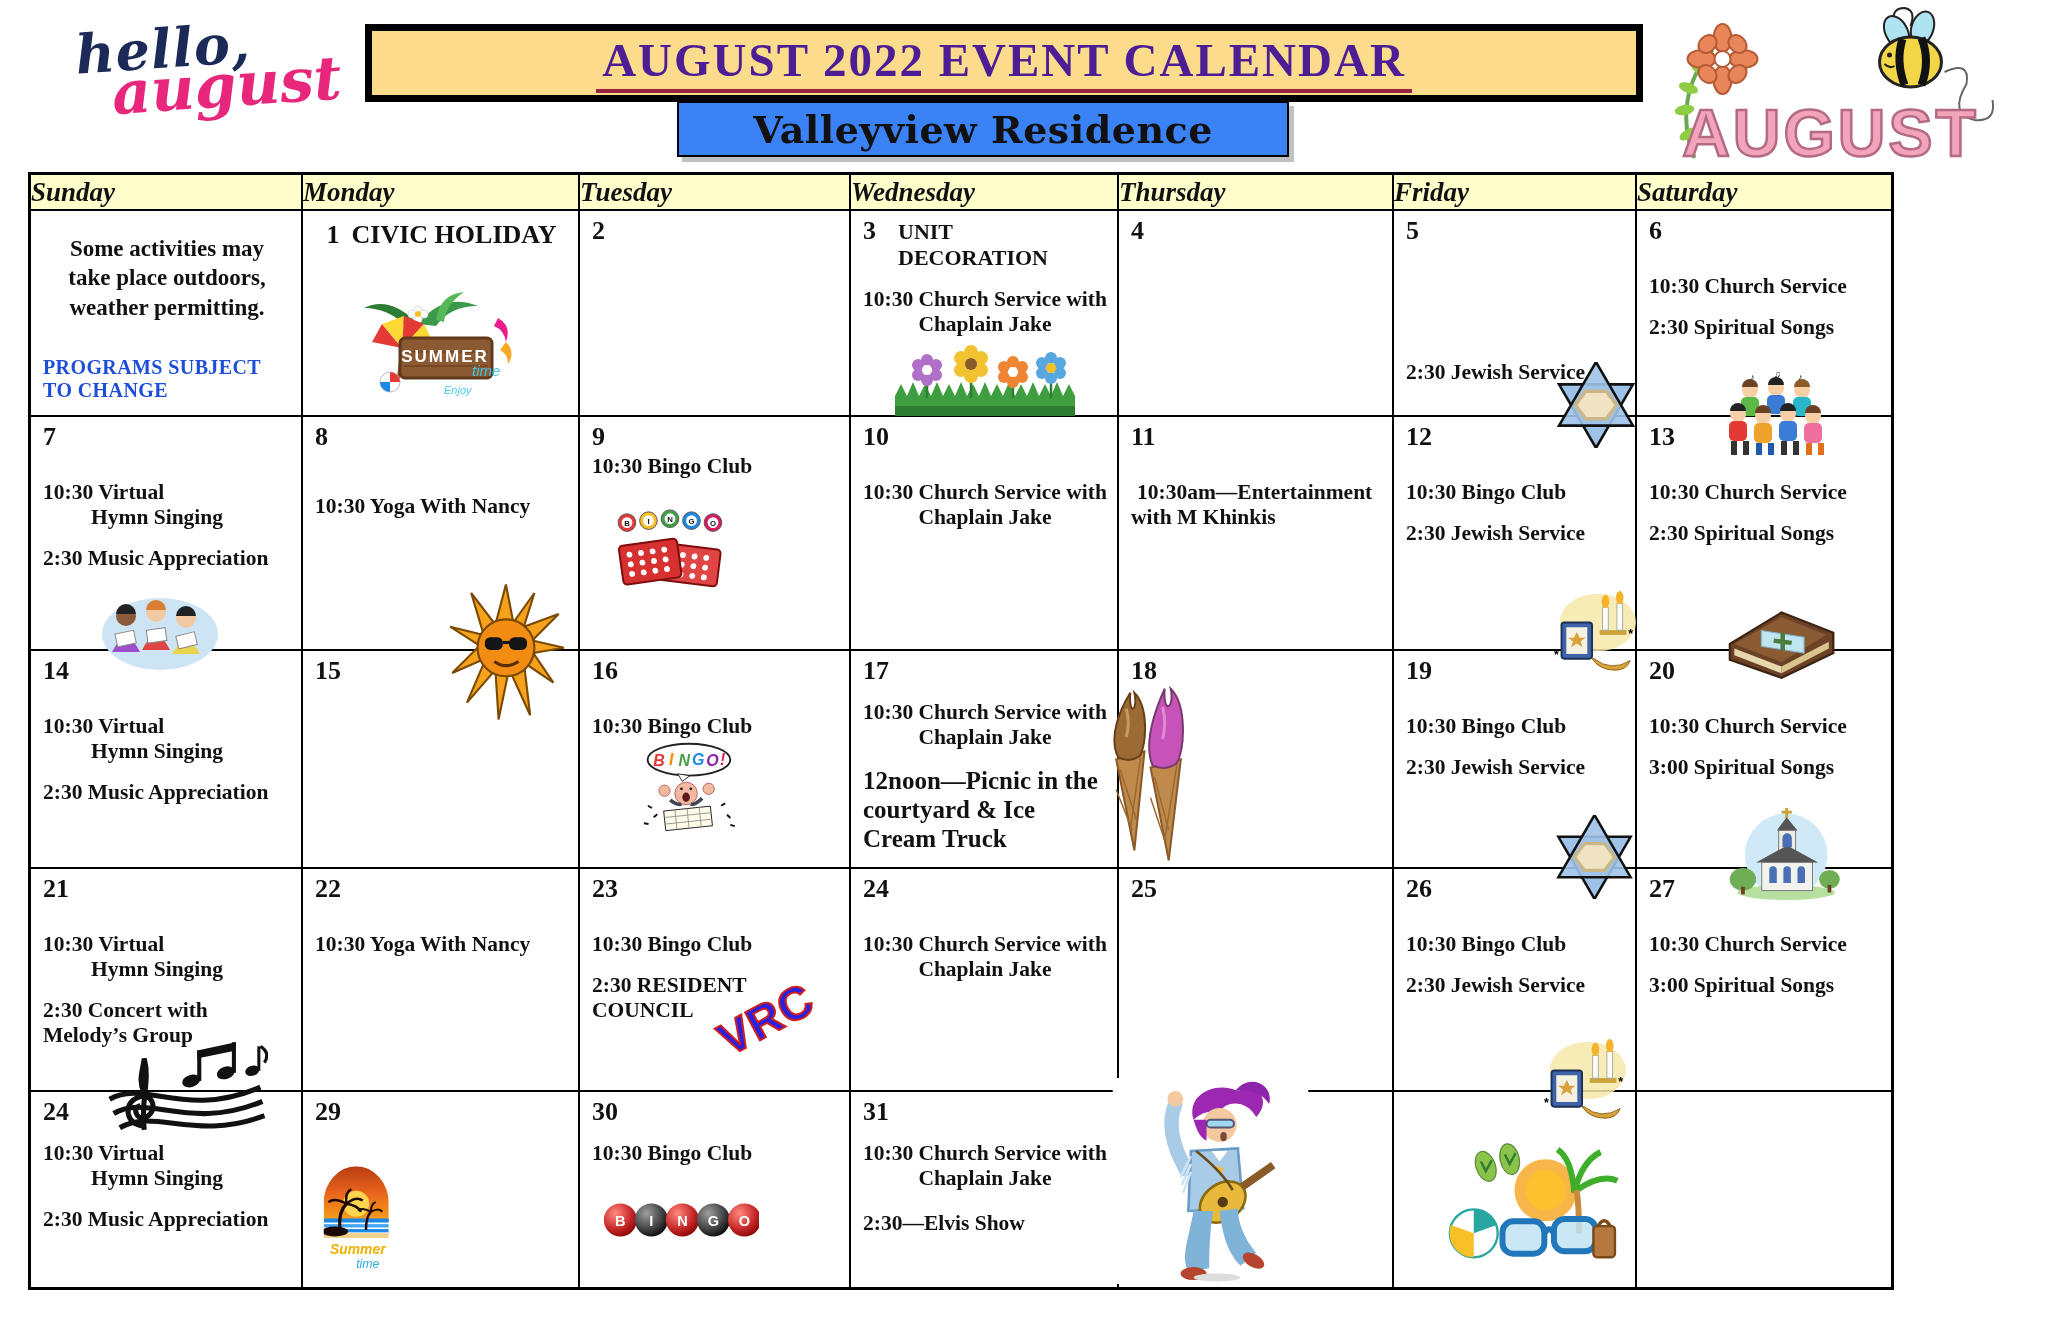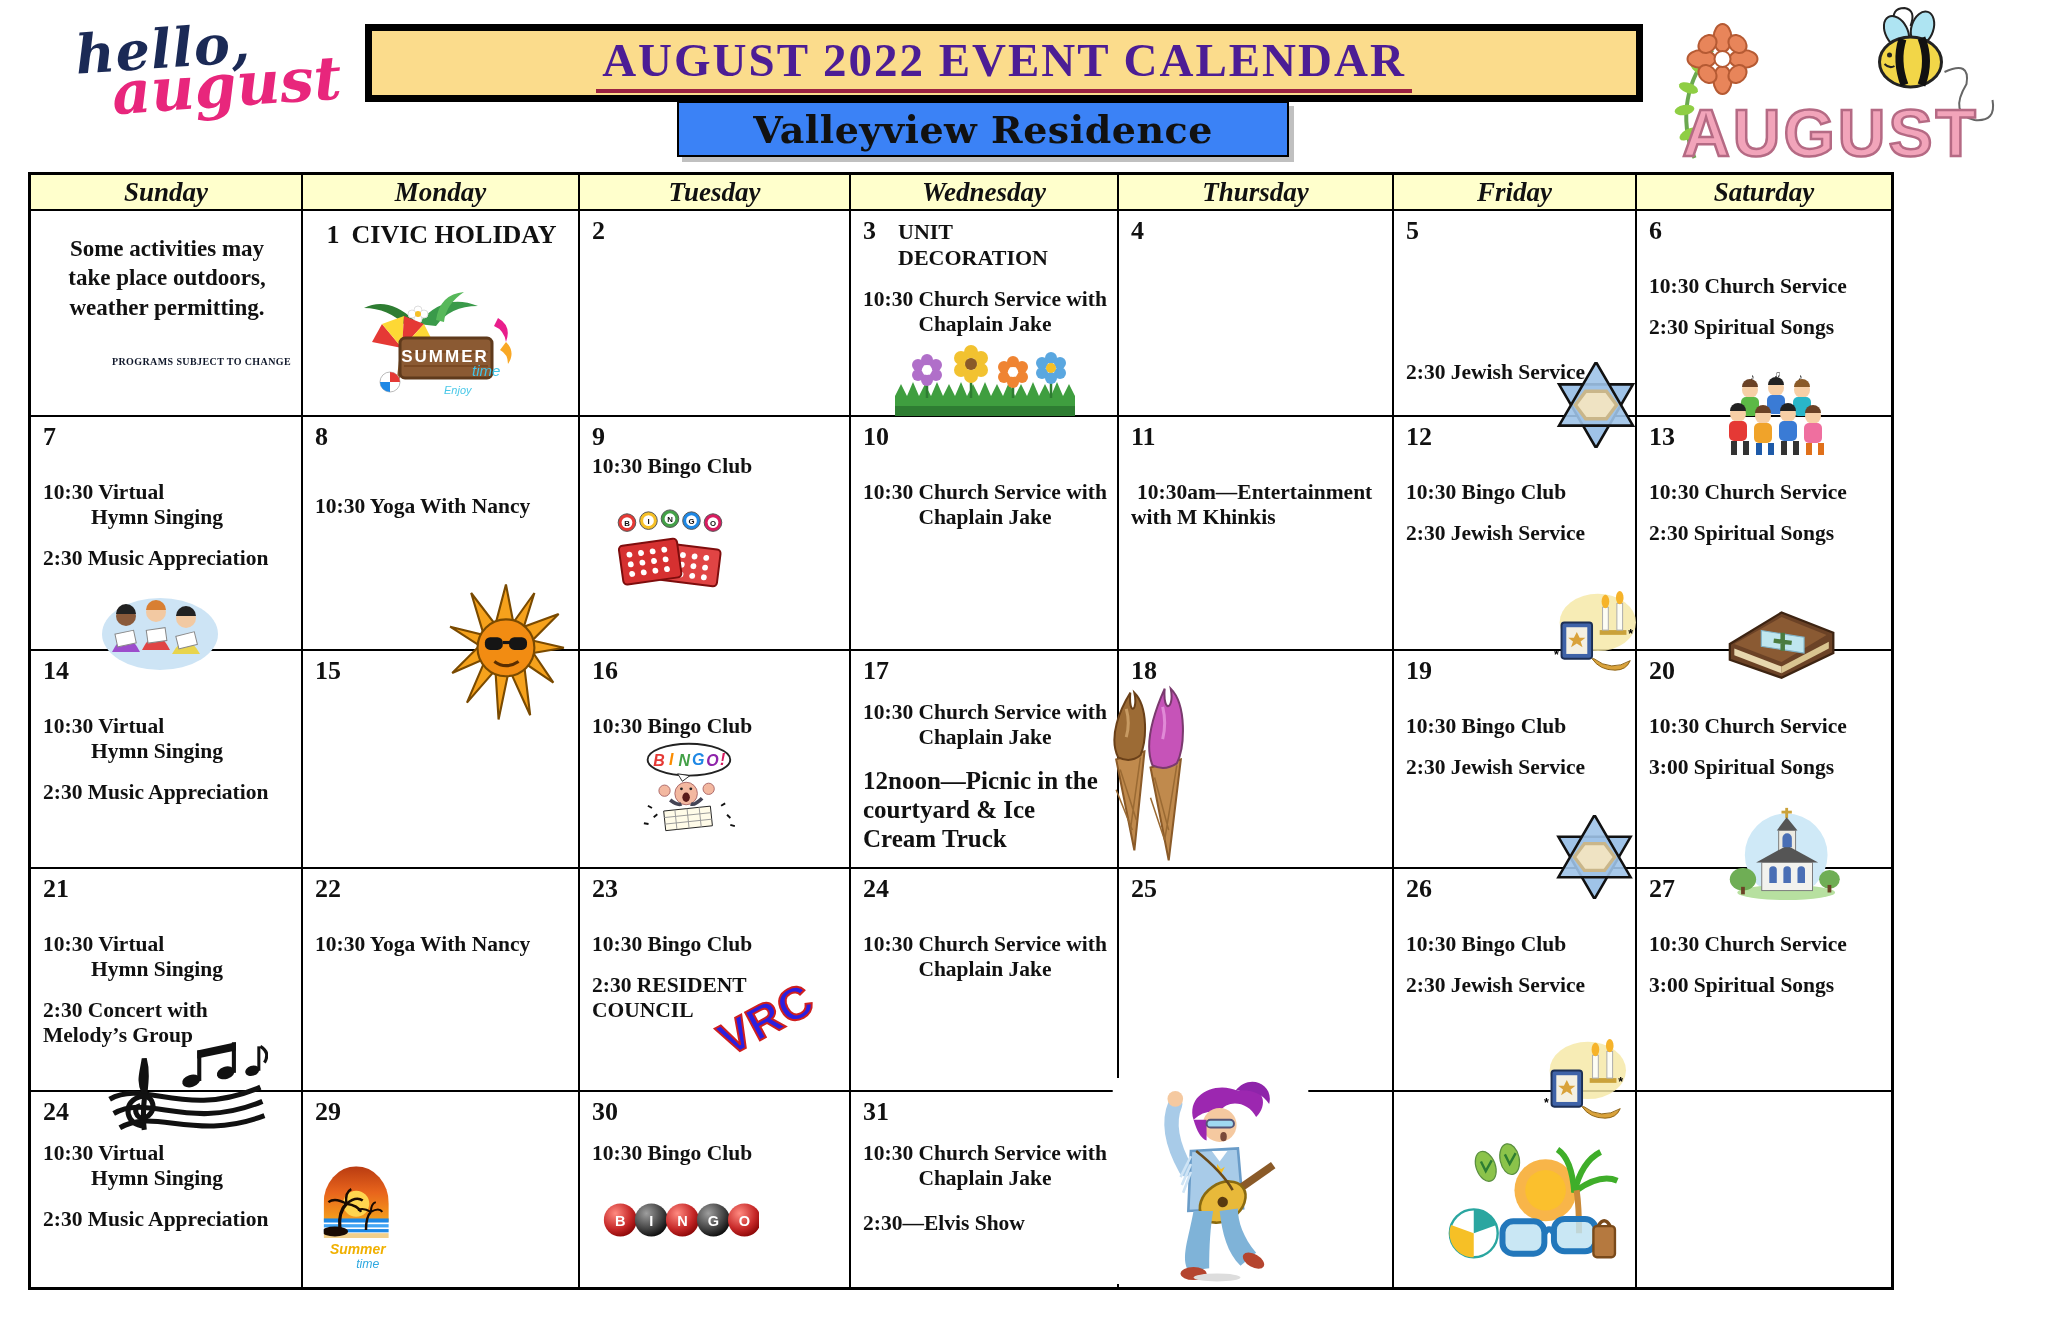--- a/index.html
+++ b/index.html
@@ -19,37 +19,37 @@
             border:2px solid #000;box-sizing:border-box;display:flex;align-items:center;justify-content:center;
             box-shadow:5px 5px 0 rgba(140,140,140,.55);}
   .facility span{font-family:"DejaVu Serif",serif;font-weight:700;font-size:38px;letter-spacing:.5px;}
   .augdeco{position:absolute;left:1656px;top:6px;width:350px;height:162px;}
   
   .calendar{position:absolute;left:28px;top:172px;width:1866px;height:1118px;border:3px solid #000;
             box-sizing:border-box;display:grid;
             grid-template-columns:272px 277px 271px 268px 275px 243px 254px;
             grid-template-rows:36px 206px 234px 218px 223px 195px;background:#fff;}
   .hcell{background:#ffffcc;border-right:2px solid #000;border-bottom:2px solid #000;
-         display:flex;align-items:center;justify-content:center;box-sizing:border-box;}
+         display:flex;align-items:center;justify-content:flex-start;box-sizing:border-box;}
   .hcell span{font-style:italic;font-weight:700;font-size:27px;}
   .cell{position:relative;background:#fff;border-right:2px solid #000;border-bottom:2px solid #000;
         box-sizing:border-box;padding:6px 10px 0 12px;font-weight:700;overflow:visible;}
   .col7{border-right:none;}
   .row6{border-bottom:none;}
   .dn{font-size:26px;font-weight:700;line-height:1.05;}
   .ev{font-size:21.5px;line-height:1.16;margin-top:16px;}
   .ev .cjl{text-align:center;}
   .ind{padding-left:48px;}
   .tight{margin-top:4px;}
   .mtl{margin-top:30px;}
   .numrow{display:flex;gap:22px;align-items:baseline;}
   .cellhead{font-size:22px;font-weight:700;}
   .cline{display:flex;justify-content:center;gap:12px;margin-top:4px;}
   .note-main{font-size:23px;text-align:center;margin-top:17px;line-height:1.28;padding:0 6px;}
-  .note-blue{color:#0f172a;font-size:10px;font-weight:700;text-align:right;margin-top:34px;letter-spacing:.4px;}
+  .note-blue{color:#1d4ed8;font-size:20px;font-weight:700;text-align:left;margin-top:34px;letter-spacing:.4px;}
   
   .img{position:absolute;z-index:5;}
   .vrc{position:absolute;z-index:6;left:716px;top:992px;transform:rotate(-28deg);
        font-family:"Liberation Sans",sans-serif;font-weight:700;font-size:46px;color:#2b1fe0;
        -webkit-text-stroke:2px #cf1f1f;letter-spacing:1px;}
   svg text{font-family:"Liberation Sans",sans-serif;}
 </style>
 </head>
 <body>
 

